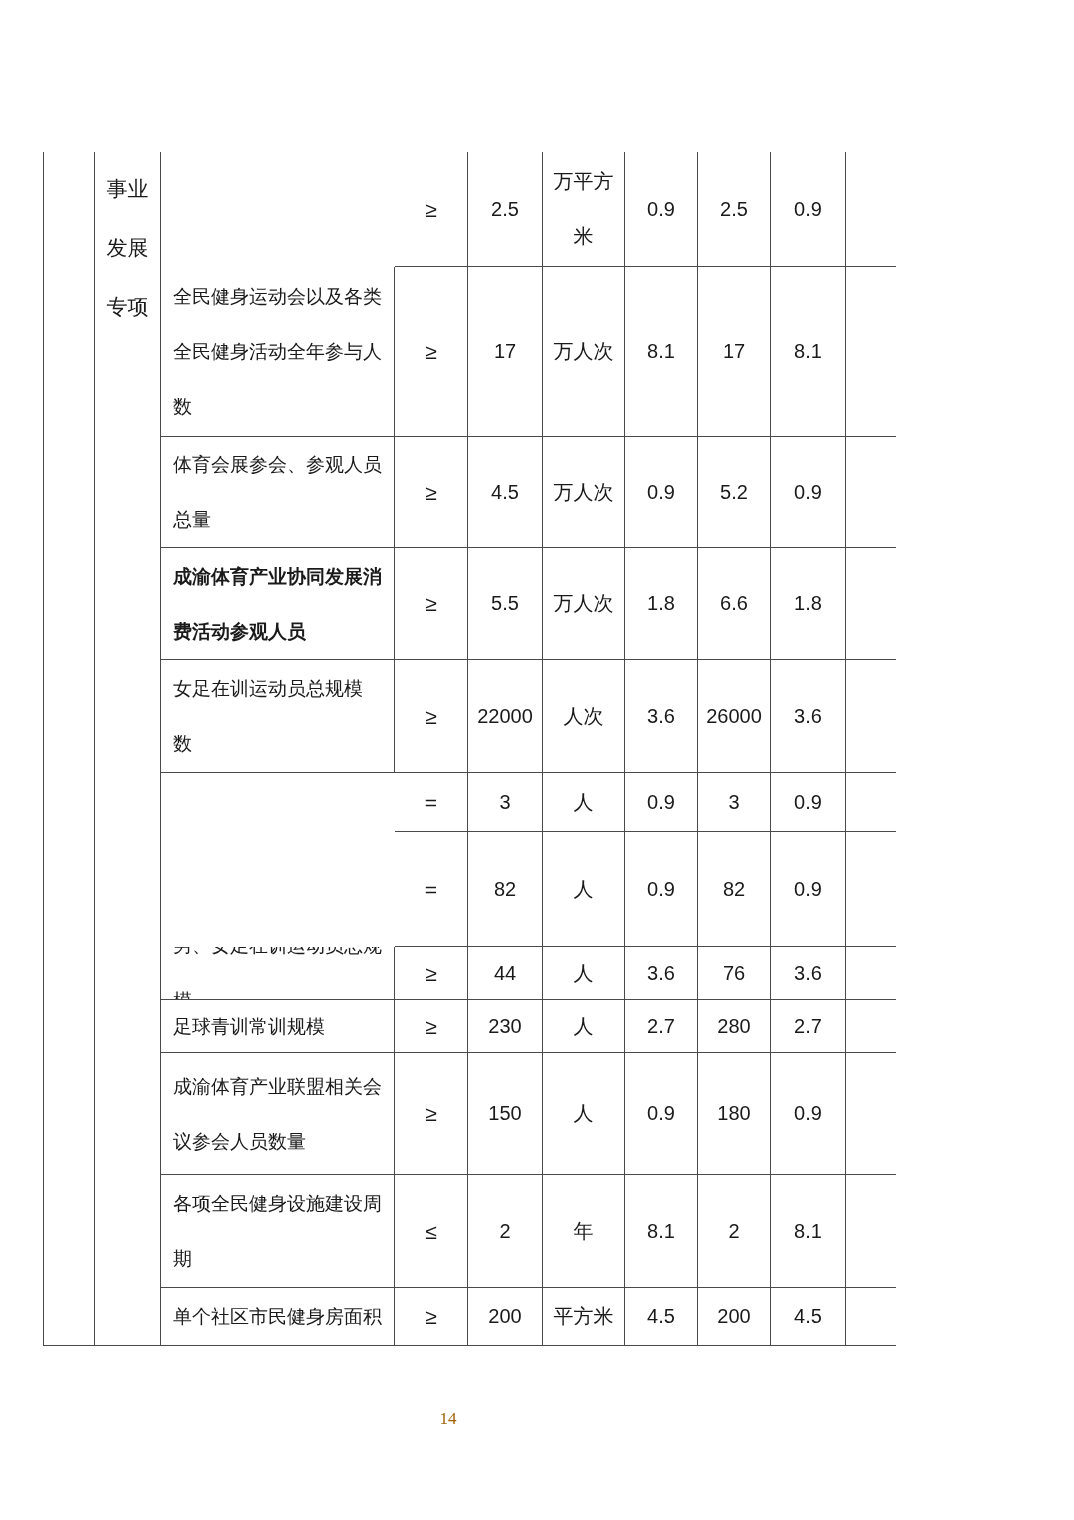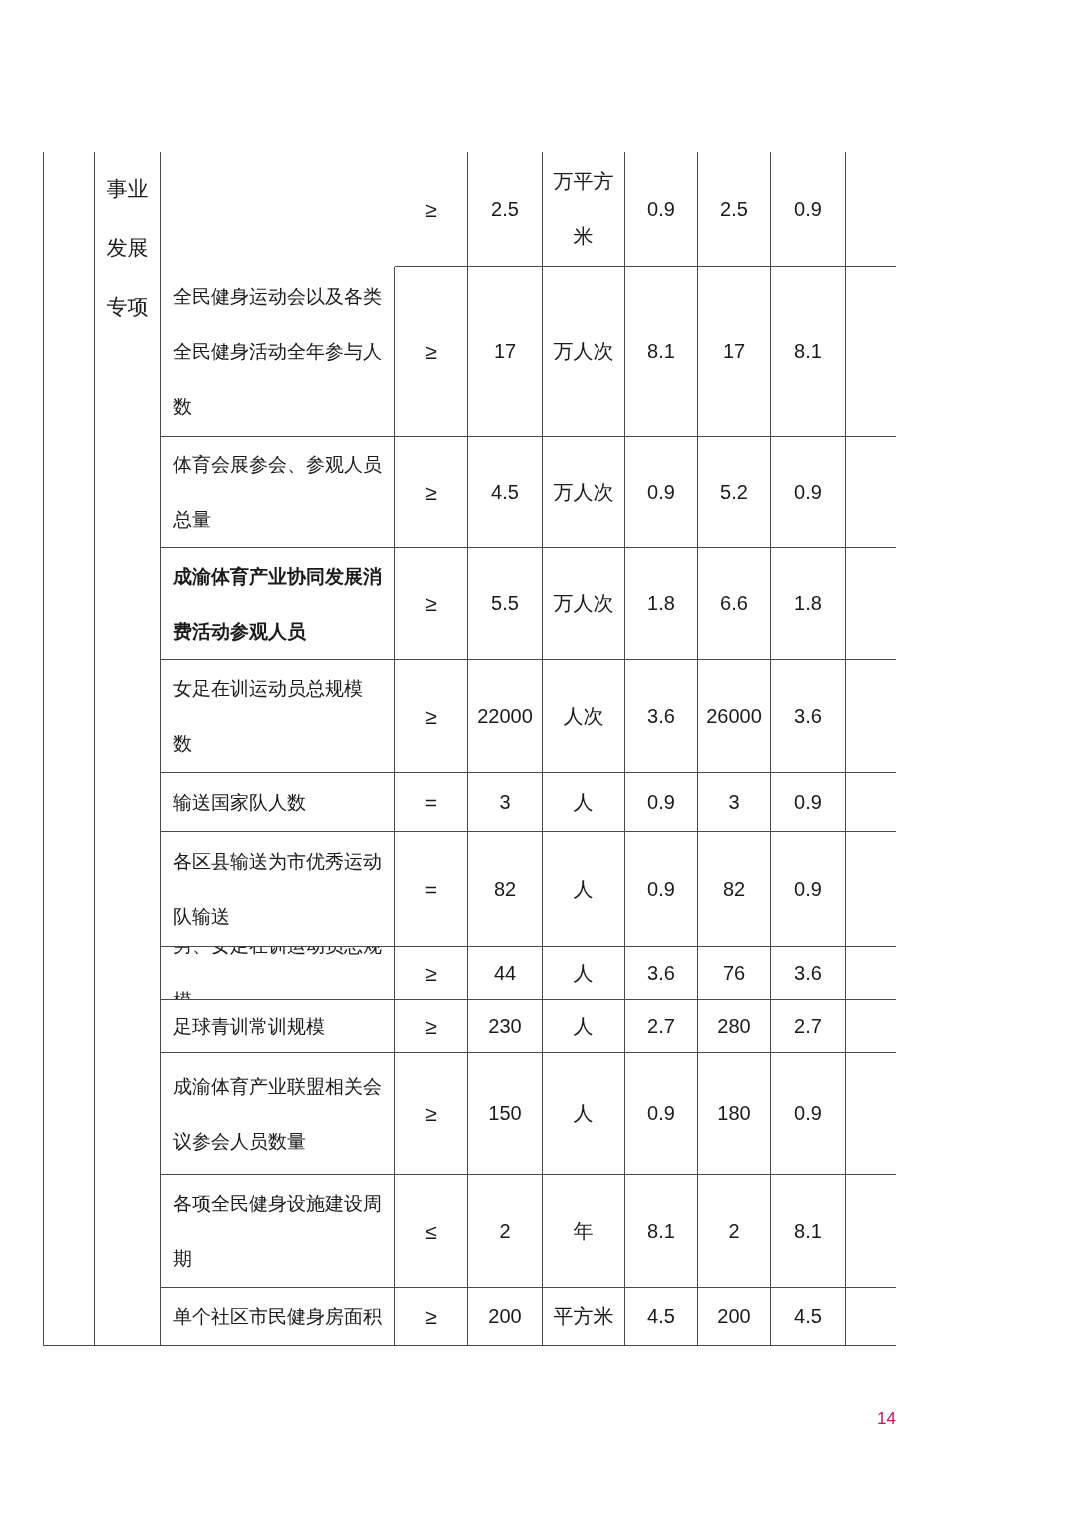--- a/index.html
+++ b/index.html
@@ -57,24 +57,24 @@
   .c-weight  { grid-column: 7; font-family: "Liberation Sans", sans-serif; }
   .c-actual  { grid-column: 8; font-family: "Liberation Sans", sans-serif; }
   .c-score   { grid-column: 9; font-family: "Liberation Sans", sans-serif; }
   .c-extra   { grid-column: 10; }
   .c-rblank  { grid-column: 11; }
   .page-number {
     position: absolute;
     left: 0;
     top: 1409px;
     width: 100%;
-    text-align: right;
-    font-family: Liberation Sans, sans-serif;
+    text-align: center;
+    font-family: Liberation Serif, serif;
     font-size: 17px;
-    color: #be185d;
+    color: #a16207;
   }
 </style>
 </head>
 <body>
 
 <div class="page">
 
   <div class="ind-table" id="ind-table">
 
     <div class="cell c-blank full-h no-bb"></div>
@@ -126,31 +126,28 @@
   <div class="cell c-ind" style="grid-row: 5;">女足在训运动员总规模
 数</div>
   <div class="cell c-op" style="grid-row: 5;">≥</div>
   <div class="cell c-target" style="grid-row: 5;">22000</div>
   <div class="cell c-unit" style="grid-row: 5;">人次</div>
   <div class="cell c-weight" style="grid-row: 5;">3.6</div>
   <div class="cell c-actual" style="grid-row: 5;">26000</div>
   <div class="cell c-score" style="grid-row: 5;">3.6</div>
   <div class="cell c-extra" style="grid-row: 5;"></div>
 
-  <div class="cell c-ind" style="grid-row: 6;">输送国家队人数</div>
   <div class="cell c-op" style="grid-row: 6;">=</div>
   <div class="cell c-target" style="grid-row: 6;">3</div>
   <div class="cell c-unit" style="grid-row: 6;">人</div>
   <div class="cell c-weight" style="grid-row: 6;">0.9</div>
   <div class="cell c-actual" style="grid-row: 6;">3</div>
   <div class="cell c-score" style="grid-row: 6;">0.9</div>
   <div class="cell c-extra" style="grid-row: 6;"></div>
 
-  <div class="cell c-ind" style="grid-row: 7;">各区县输送为市优秀运动
-队输送</div>
   <div class="cell c-op" style="grid-row: 7;">=</div>
   <div class="cell c-target" style="grid-row: 7;">82</div>
   <div class="cell c-unit" style="grid-row: 7;">人</div>
   <div class="cell c-weight" style="grid-row: 7;">0.9</div>
   <div class="cell c-actual" style="grid-row: 7;">82</div>
   <div class="cell c-score" style="grid-row: 7;">0.9</div>
   <div class="cell c-extra" style="grid-row: 7;"></div>
 
   <div class="cell c-ind" style="grid-row: 8;">男、女足在训运动员总规模</div>
   <div class="cell c-op" style="grid-row: 8;">≥</div>

